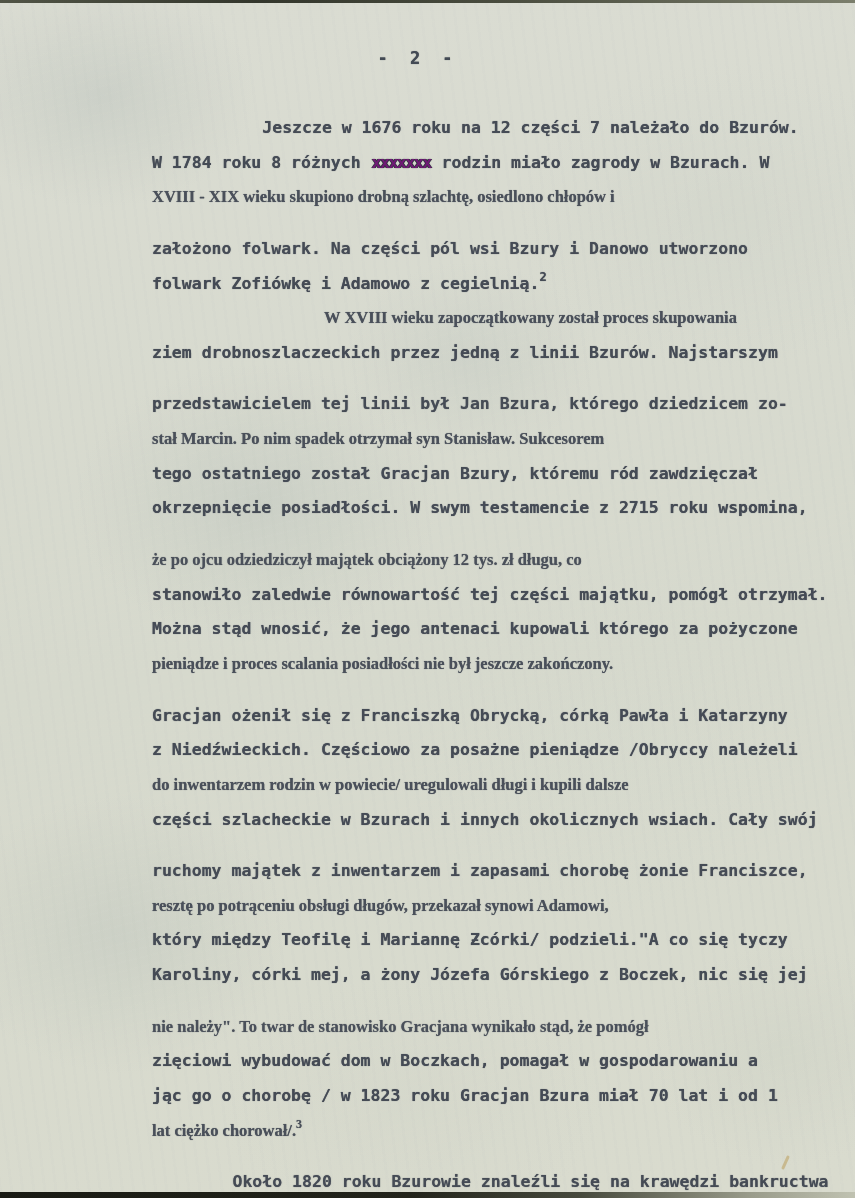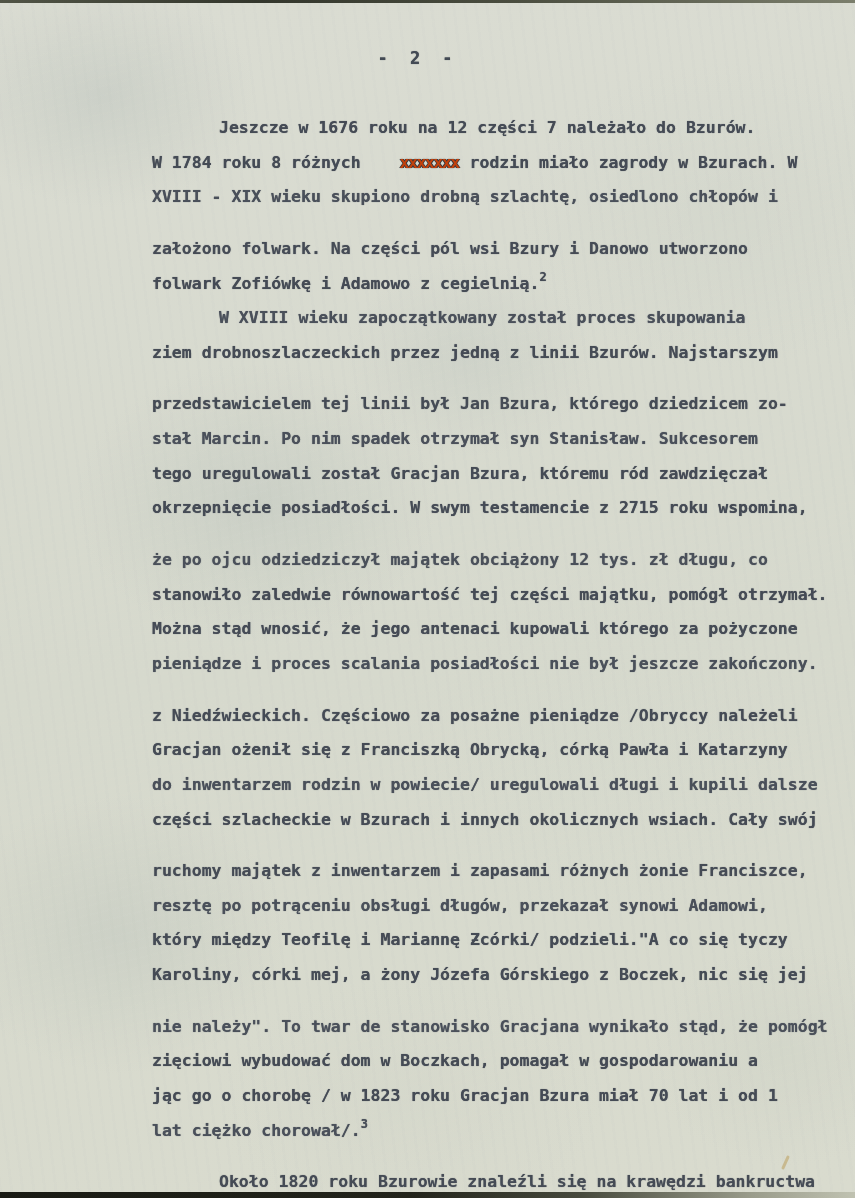--- a/index.html
+++ b/index.html
@@ -45,31 +45,30 @@
     color:#434a54;text-shadow:0 0 0.8px rgba(58,64,76,0.9);
   }
   .doc-body{
     position:absolute;left:152px;top:111px;width:690px;
     font-size:16.5px;font-weight:700;color:#454b55;
     text-shadow:0 0 0.8px rgba(58,64,76,0.85);
   }
   .line{
     height:34.65px;line-height:34.65px;white-space:pre;
   }
-  .line.indent{padding-left:67px;}
+  .line.indent{padding-left:67px;text-align:center;}
   .sup{
     font-size:12px;position:relative;top:-8px;letter-spacing:0;
   }
   .struck{
-    color:#c2410c;letter-spacing:-1.5px;padding:0 1px;
+    color:#701a75;letter-spacing:-1.5px;padding:0 1px;
     text-shadow:0.9px 0 0 #2d323c,-0.9px 0 0 #2d323c,0 0 1.2px #2d323c;
-    margin-left:28px;
   }
   
-  .line:nth-child(3n){color:#4a505a;}
+  .line:nth-child(3n){color:#4a505a;font-family:Liberation Serif, serif;}
   .line:nth-child(4n){text-shadow:0 0 1px rgba(58,64,76,0.7);margin-top:17px;}
 </style>
 </head>
 <body>
 
 <div class="paper"></div>
 <div class="grain"></div>
 <div class="edge-top"></div>
 
 <div class="pagenum">- 2 -</div>
@@ -77,31 +76,31 @@
 <div class="doc-body">
     <div class="line indent"><span>Jeszcze w 1676 roku na 12 części 7 należało do Bzurów.</span></div>
     <div class="line"><span>W 1784 roku 8 różnych </span><span class="struck">xxxxxxx</span><span> rodzin miało zagrody w Bzurach. W</span></div>
     <div class="line"><span>XVIII - XIX wieku skupiono drobną szlachtę, osiedlono chłopów i</span></div>
     <div class="line"><span>założono folwark. Na części pól wsi Bzury i Danowo utworzono</span></div>
     <div class="line"><span>folwark Zofiówkę i Adamowo z cegielnią.</span><span class="sup">2</span></div>
     <div class="line indent"><span>W XVIII wieku zapoczątkowany został proces skupowania</span></div>
     <div class="line"><span>ziem drobnoszlaczeckich przez jedną z linii Bzurów. Najstarszym</span></div>
     <div class="line"><span>przedstawicielem tej linii był Jan Bzura, którego dziedzicem zo-</span></div>
     <div class="line"><span>stał Marcin. Po nim spadek otrzymał syn Stanisław. Sukcesorem</span></div>
-    <div class="line"><span>tego uregulowali został Gracjan Bzura, któremu ród zawdzięczał</span></div>
+    <div class="line"><span>tego ostatniego został Gracjan Bzury, któremu ród zawdzięczał</span></div>
     <div class="line"><span>okrzepnięcie posiadłości. W swym testamencie z 2715 roku wspomina,</span></div>
     <div class="line"><span>że po ojcu odziedziczył majątek obciążony 12 tys. zł długu, co</span></div>
     <div class="line"><span>stanowiło zaledwie równowartość tej części majątku, pomógł otrzymał.</span></div>
     <div class="line"><span>Można stąd wnosić, że jego antenaci kupowali którego za pożyczone</span></div>
     <div class="line"><span>pieniądze i proces scalania posiadłości nie był jeszcze zakończony.</span></div>
+    <div class="line"><span>Gracjan ożenił się z Franciszką Obrycką, córką Pawła i Katarzyny</span></div>
     <div class="line"><span>z Niedźwieckich. Częściowo za posażne pieniądze /Obryccy należeli</span></div>
-    <div class="line"><span>Gracjan ożenił się z Franciszką Obrycką, córką Pawła i Katarzyny</span></div>
     <div class="line"><span>do inwentarzem rodzin w powiecie/ uregulowali długi i kupili dalsze</span></div>
     <div class="line"><span>części szlacheckie w Bzurach i innych okolicznych wsiach. Cały swój</span></div>
-    <div class="line"><span>ruchomy majątek z inwentarzem i zapasami różnych żonie Franciszce,</span></div>
+    <div class="line"><span>ruchomy majątek z inwentarzem i zapasami chorobę żonie Franciszce,</span></div>
     <div class="line"><span>resztę po potrąceniu obsługi długów, przekazał synowi Adamowi,</span></div>
     <div class="line"><span>który między Teofilę i Mariannę Ƶcórki/ podzieli."A co się tyczy</span></div>
     <div class="line"><span>Karoliny, córki mej, a żony Józefa Górskiego z Boczek, nic się jej</span></div>
     <div class="line"><span>nie należy". To twar de stanowisko Gracjana wynikało stąd, że pomógł</span></div>
     <div class="line"><span>zięciowi wybudować dom w Boczkach, pomagał w gospodarowaniu a</span></div>
     <div class="line"><span>jąc go o chorobę / w 1823 roku Gracjan Bzura miał 70 lat i od 1</span></div>
     <div class="line"><span>lat ciężko chorował/.</span><span class="sup">3</span></div>
     <div class="line indent"><span>Około 1820 roku Bzurowie znaleźli się na krawędzi bankructwa</span></div>
   </div>
 

